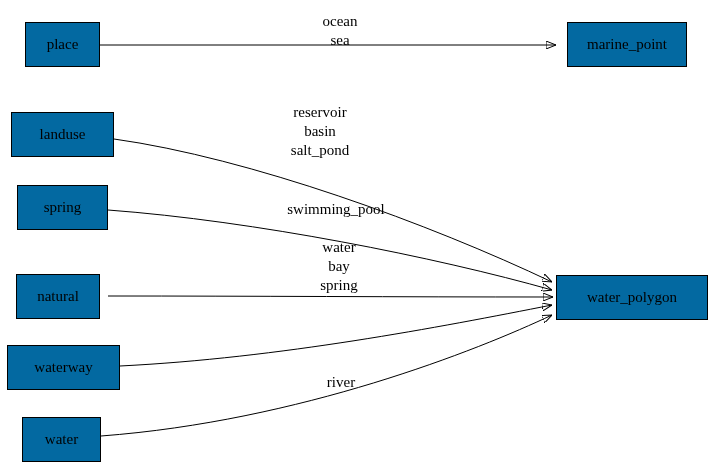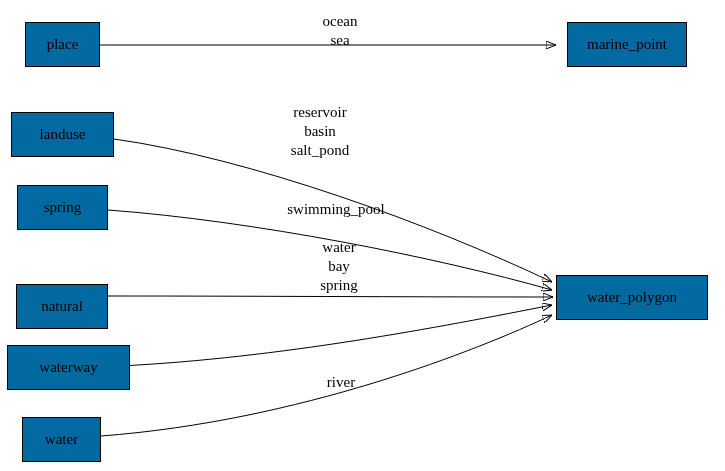--- a/index.html
+++ b/index.html
@@ -71,23 +71,23 @@
   </svg>
 
   <div class="node" style="left:25px; top:22px; width:75px; height:45px;">place</div>
 
   <div class="node" style="left:567px; top:22px; width:120px; height:45px;text-align:right;">marine_point</div>
 
   <div class="node" style="left:11px; top:112px; width:103px; height:45px;">landuse</div>
 
   <div class="node" style="left:17px; top:185px; width:91px; height:45px;">spring</div>
 
-  <div class="node" style="left:16px; top:284px; width:92px; height:45px;">natural</div>
+  <div class="node" style="left:16px; top:274px; width:84px; height:45px;">natural</div>
 
-  <div class="node" style="left:7px; top:345px; width:123px; height:45px;">waterway</div>
+  <div class="node" style="left:7px; top:345px; width:113px; height:45px;">waterway</div>
 
   <div class="node" style="left:22px; top:417px; width:79px; height:45px;">water</div>
 
   <div class="node" style="left:556px; top:275px; width:152px; height:45px;">water_polygon</div>
 
   <div class="edge-label" style="left:340px; top:12px;">ocean
 sea</div>
 
   <div class="edge-label" style="left:320px; top:103px;">reservoir
 basin

